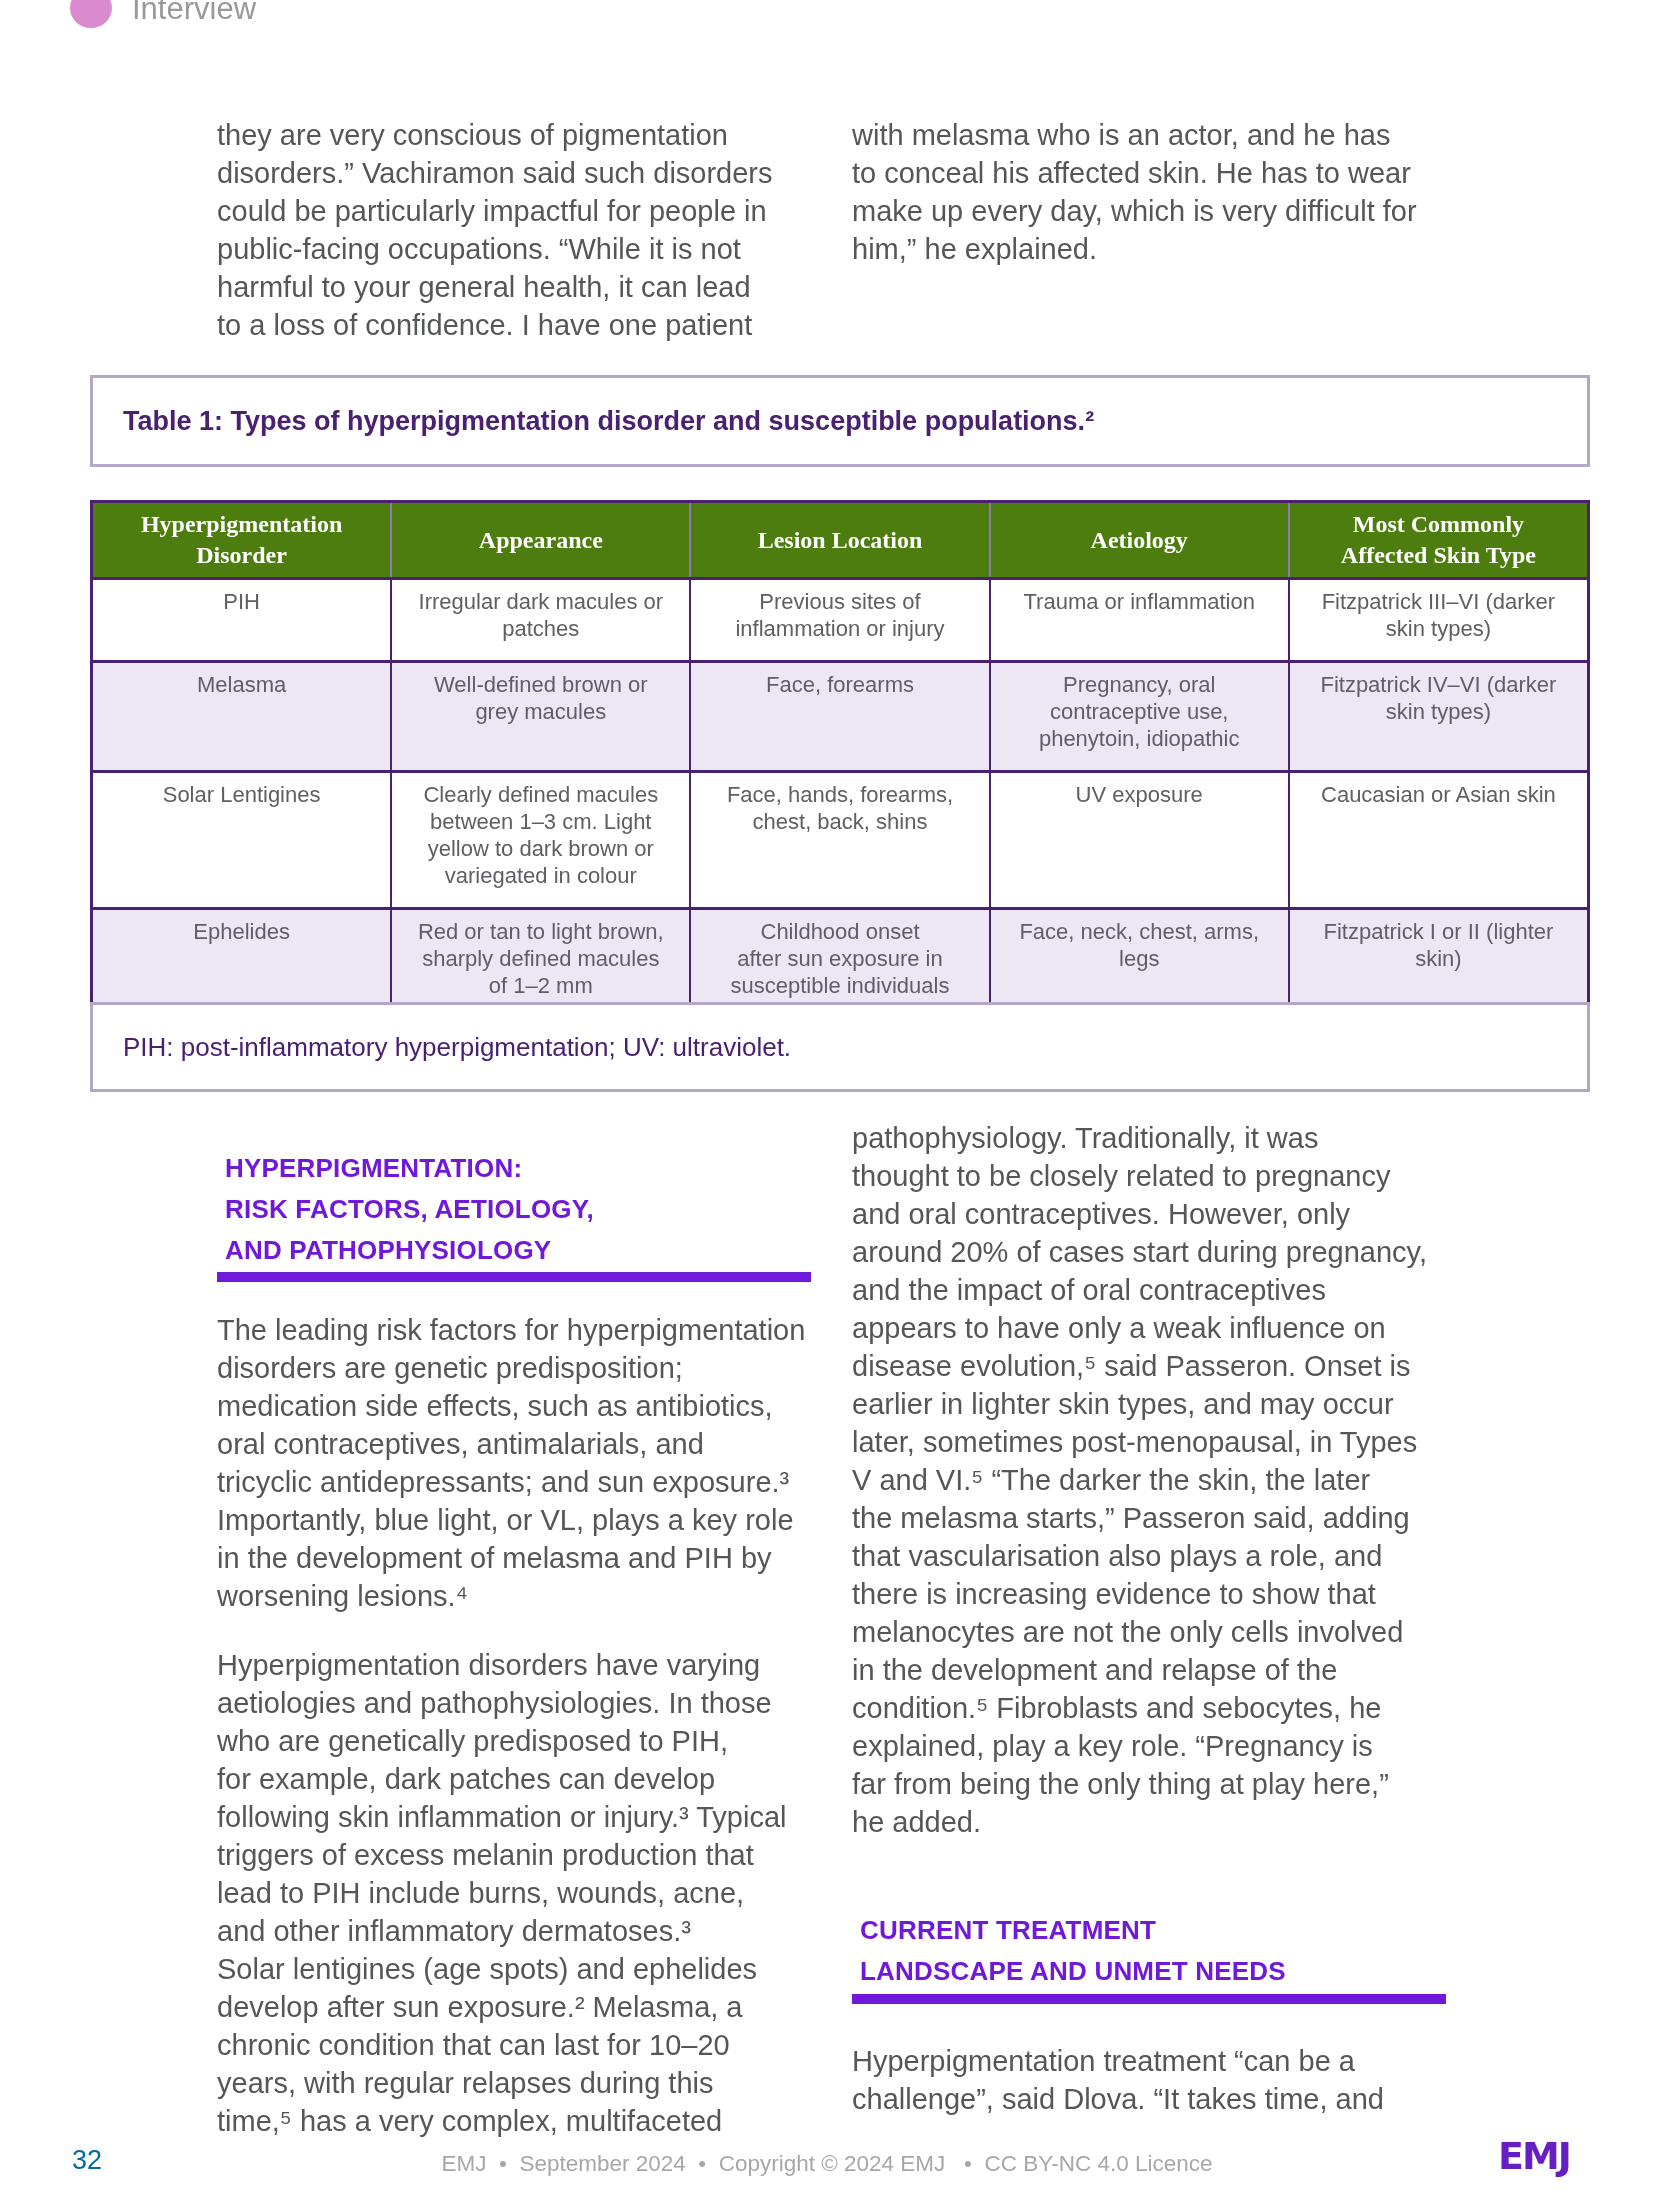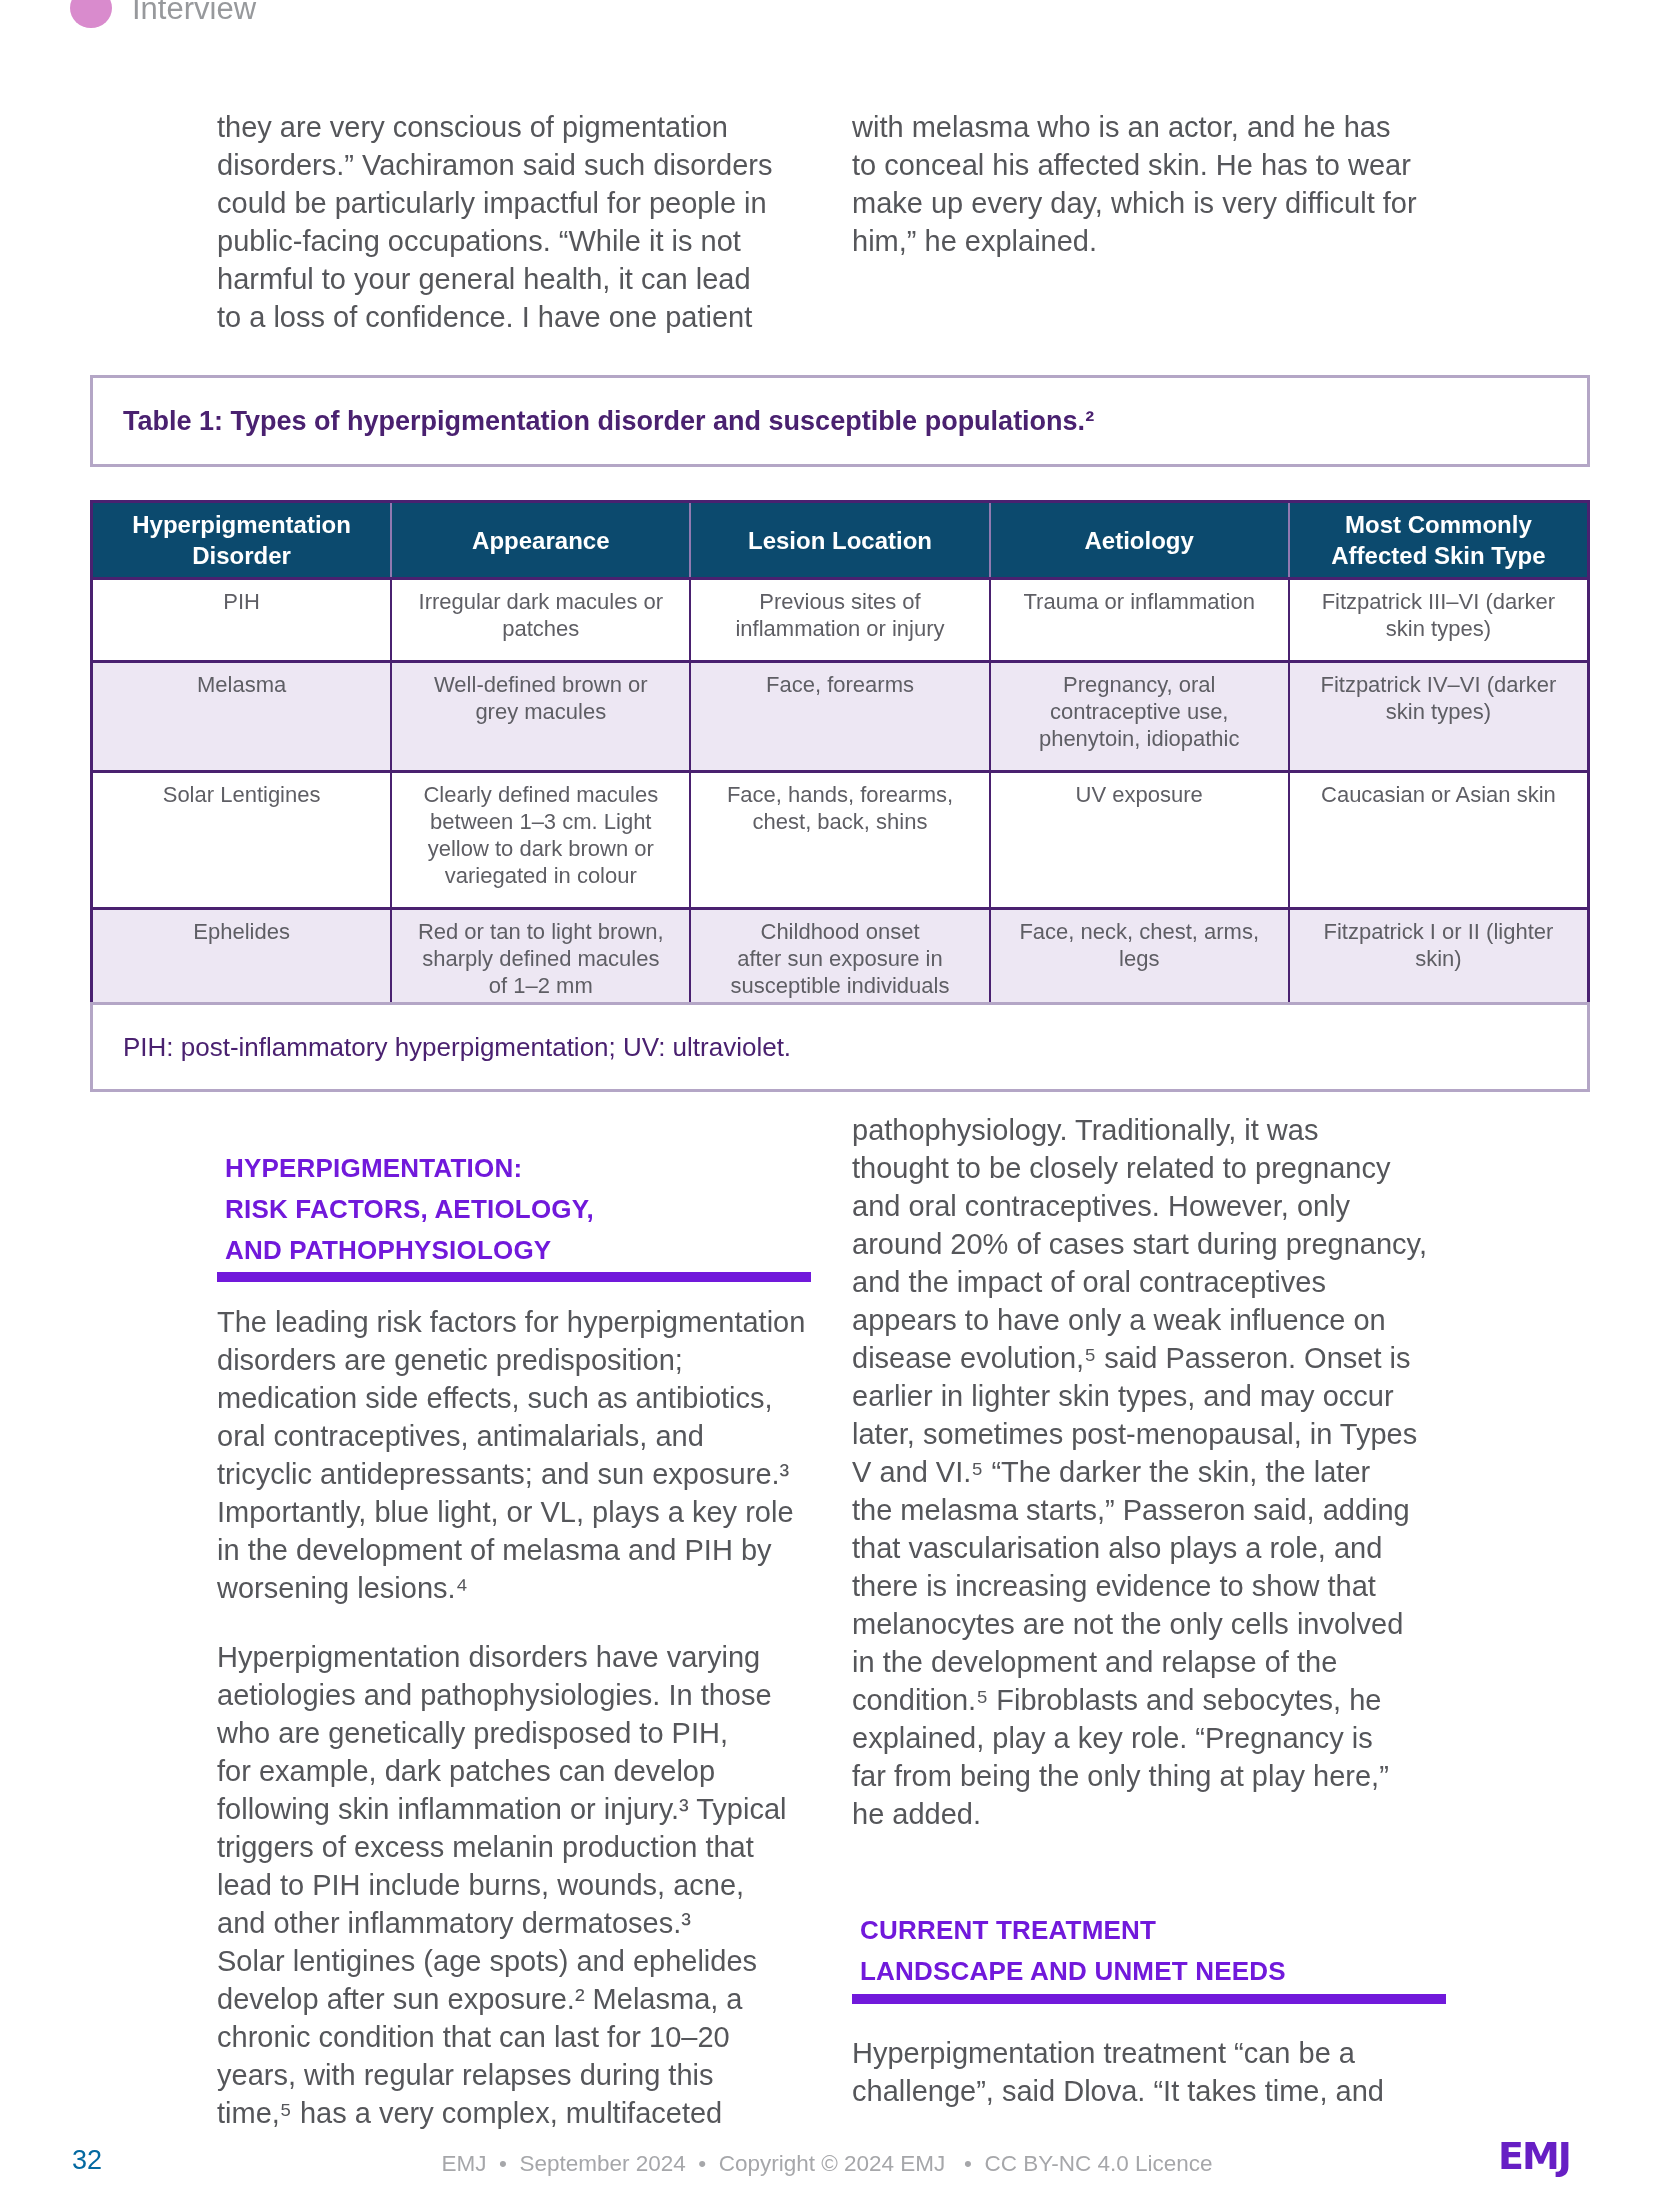--- a/index.html
+++ b/index.html
@@ -10,21 +10,21 @@
     background:#ffffff;
     overflow:hidden;
     font-family:"Liberation Sans","DejaVu Sans",sans-serif;
   }
   
   .page-tag{position:absolute;top:-12px;left:70px;display:flex;align-items:center;gap:20px;}
   .tag-dot{width:42px;height:40px;border-radius:50%;background:#D98BCD;}
   .tag-label{font-size:31px;color:#97999C;padding-top:2px;}
 
   
-  .prose{white-space:pre-line;color:#55565A;font-size:29px;line-height:38px;}
+  .prose{white-space:pre-line;color:#55565A;font-size:29px;line-height:38px;margin-top:8px;}
   .intro-left{position:absolute;left:217px;top:108px;width:680px;}
   .intro-right{position:absolute;left:852px;top:108px;width:680px;}
 
   
   .frame-box{
     position:absolute;left:90px;width:1500px;
     border:3px solid #B4A6C6;background:#fff;
     display:flex;align-items:center;
     box-sizing:border-box;
   }
@@ -35,21 +35,21 @@
 
   
   .t-table{
     position:absolute;left:90px;top:500px;width:1500px;
     border:3px solid #4A2170;box-sizing:border-box;background:#fff;
   }
   .t-row{display:flex;}
   .t-row > div{
     flex:1 1 0;box-sizing:border-box;text-align:center;white-space:pre-line;
   }
-  .t-header{background:#0c4a6e;height:74px;}
+  .t-header{background:#4d7c0f;height:74px;font-family:Liberation Serif, serif;}
   .t-header > div{
     color:#ffffff;font-size:24px;font-weight:bold;line-height:31px;
     display:flex;align-items:center;justify-content:center;
     border-right:2px solid #9179B1;padding:0 8px;
   }
   .t-header > div:last-child{border-right:none;}
   .t-body-row{border-top:3px solid #4A2170;}
   .t-body-row > div{
     color:#5E5E64;font-size:22px;line-height:27px;
     padding:8px 12px 18px;border-right:2px solid #4A2170;

